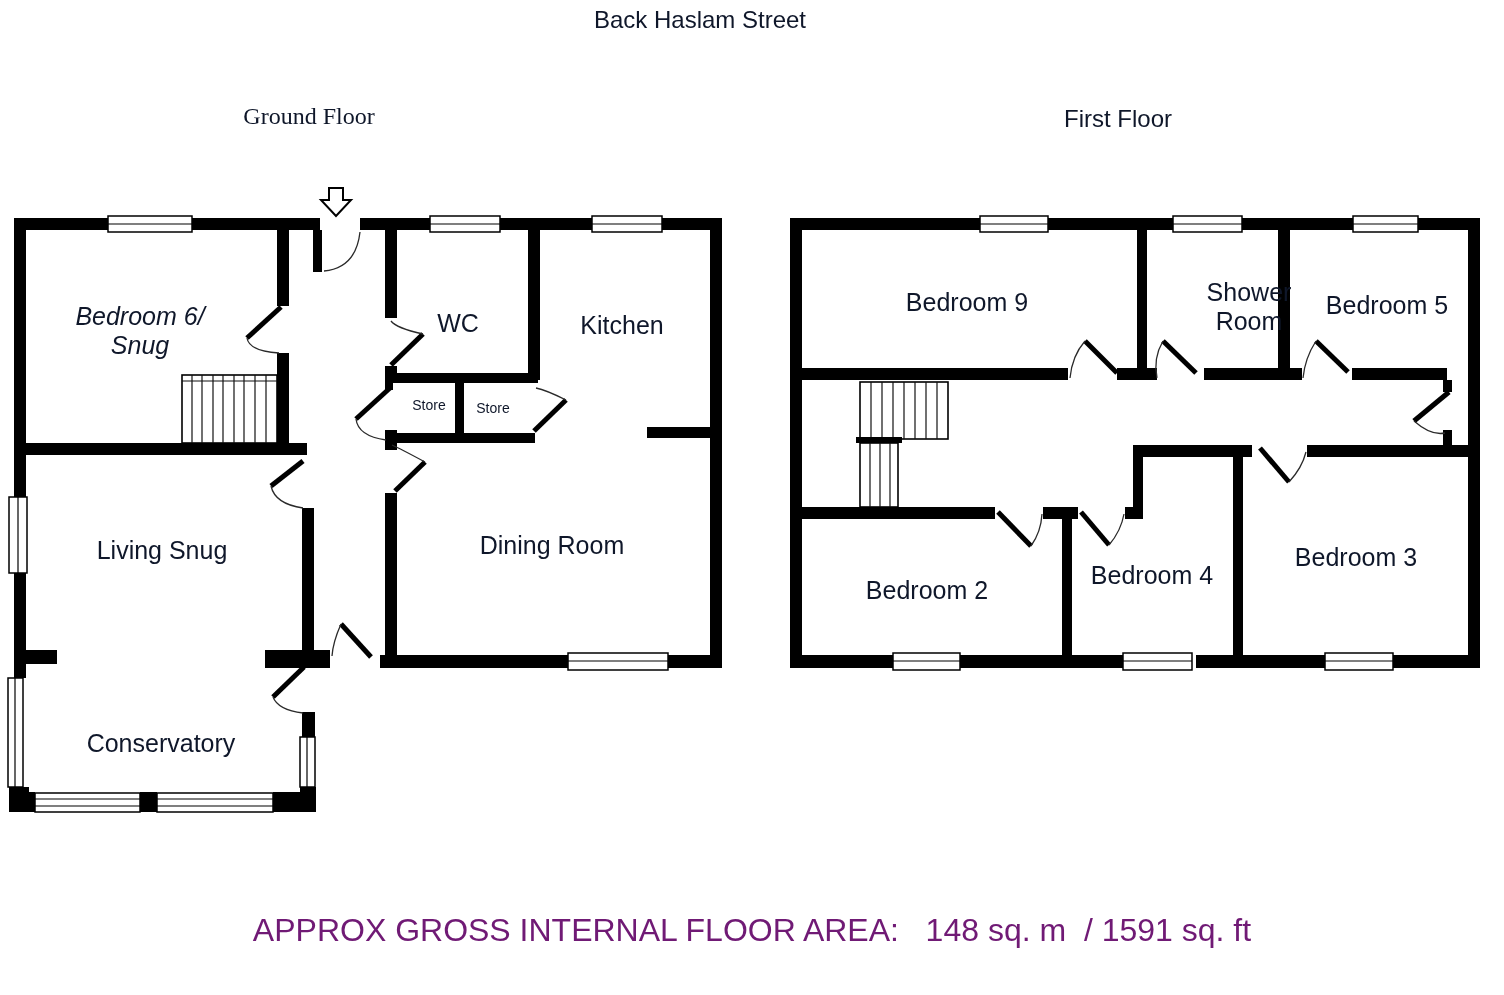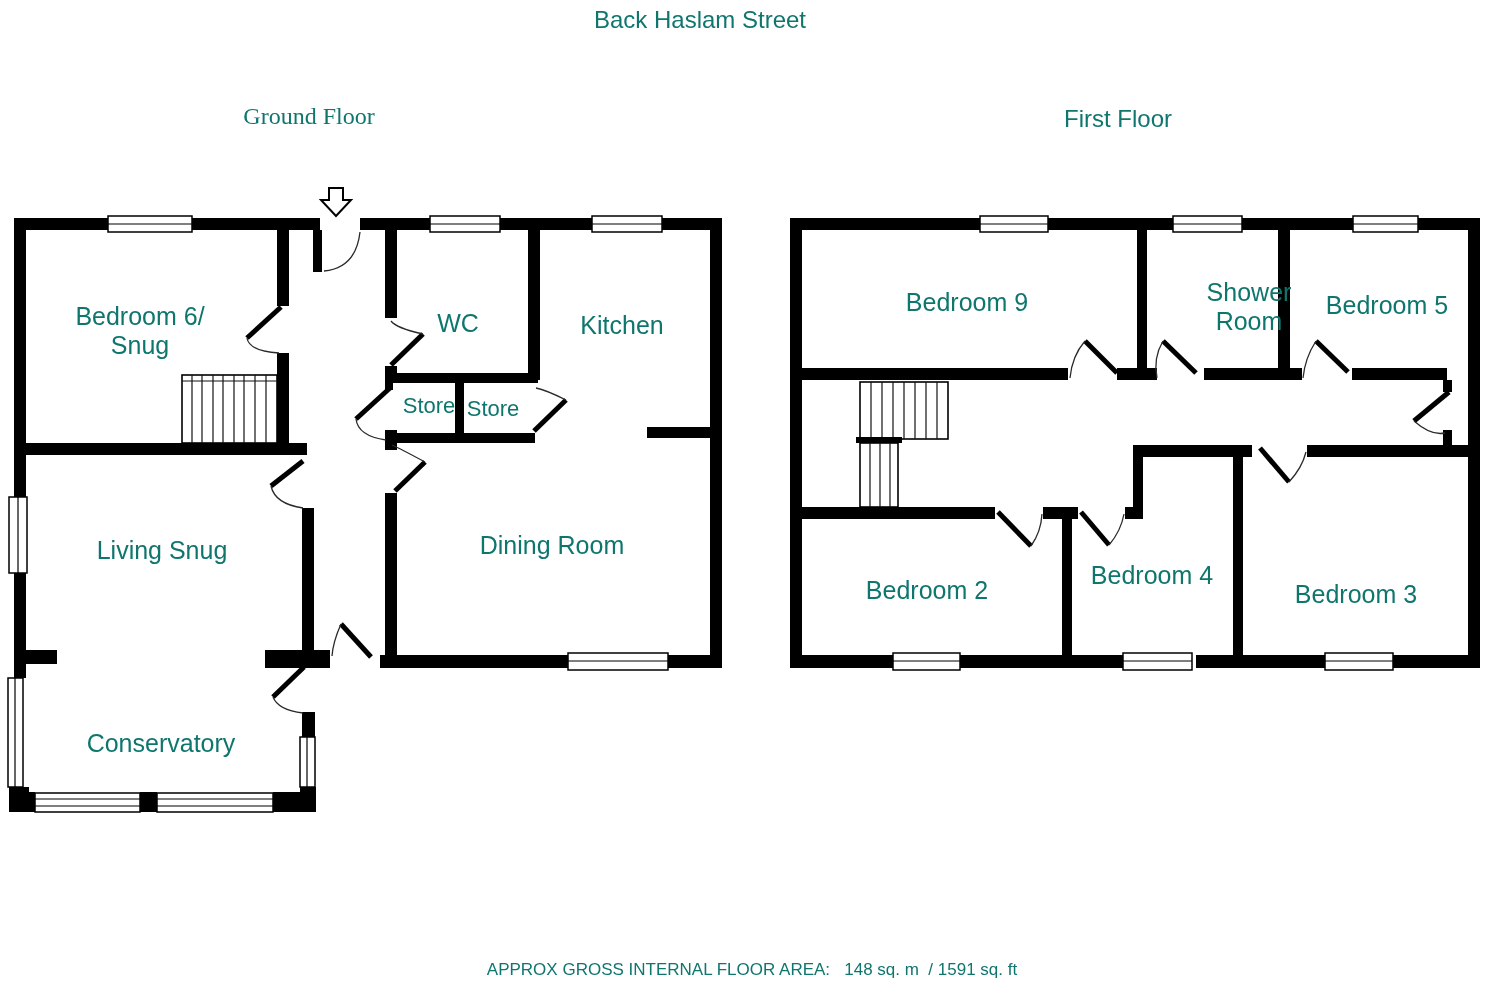--- a/index.html
+++ b/index.html
@@ -7,34 +7,34 @@
     position:relative;
     width:1504px;height:995px;
     background:#ffffff;
     font-family:"Liberation Sans", sans-serif;
     overflow:hidden;
   }
   .canvas svg{position:absolute;left:0;top:0;}
   .lbl{
     position:absolute;
     transform:translate(-50%,-50%);
-    color:#0f766e;
+    color:#0f172a;
     font-size:25px;
     line-height:1.14;
     white-space:nowrap;
     text-align:center;
   }
-  .lbl.small{font-size:22px;}
+  .lbl.small{font-size:14px;}
   .lbl.heading{font-size:24px;}
   .footer-note{
     position:absolute;
-    left:50%;top:960px;
+    left:50%;top:912px;
     transform:translateX(-50%);
-    font-size:17px;
-    color:#0f766e;
+    font-size:32px;
+    color:#701a75;
     white-space:pre;
   }
   .wall{fill:#000000;}
   .win{fill:#ffffff;stroke:#000000;stroke-width:1.5;}
   .winline{stroke:#000000;stroke-width:1.2;}
   .leaf{stroke:#000000;stroke-width:5;fill:none;}
   .arc{stroke:#2a2a2a;stroke-width:1.3;fill:none;}
   .stair{fill:#ffffff;stroke:#000000;stroke-width:1.6;}
   .tread{stroke:#111;stroke-width:1.2;}
 </style>
@@ -253,21 +253,21 @@
     </g>
   </g>
 </svg>
 
 <div class="lbl heading" style="left:700px;top:20px;">Back Haslam Street</div>
 
 <div class="lbl heading" style="left:309px;top:117px;font-family:Liberation Serif, serif;">Ground Floor</div>
 
 <div class="lbl heading" style="left:1118px;top:119px;text-align:right;">First Floor</div>
 
-<div class="lbl" style="left:140px;top:330px;">
+<div class="lbl" style="left:140px;top:330px;font-style:italic;">
   <div>Bedroom 6/</div>
   <div>Snug</div>
 </div>
 
 <div class="lbl" style="left:458px;top:306px;margin-top:17px;">WC</div>
 
 <div class="lbl" style="left:622px;top:325px;">Kitchen</div>
 
 <div class="lbl small" style="left:429px;top:406px;">Store</div>
 
@@ -285,17 +285,17 @@
   <div>Shower</div>
   <div>Room</div>
 </div>
 
 <div class="lbl" style="left:1387px;top:305px;">Bedroom 5</div>
 
 <div class="lbl" style="left:927px;top:590px;">Bedroom 2</div>
 
 <div class="lbl" style="left:1152px;top:575px;">Bedroom 4</div>
 
-<div class="lbl" style="left:1356px;top:557px;margin-top:37px;">Bedroom 3</div>
+<div class="lbl" style="left:1356px;top:557px;">Bedroom 3</div>
 
 <div class="footer-note">APPROX GROSS INTERNAL FLOOR AREA:   148 sq. m  / 1591 sq. ft</div>
 
 </div>
 
 </body></html>

